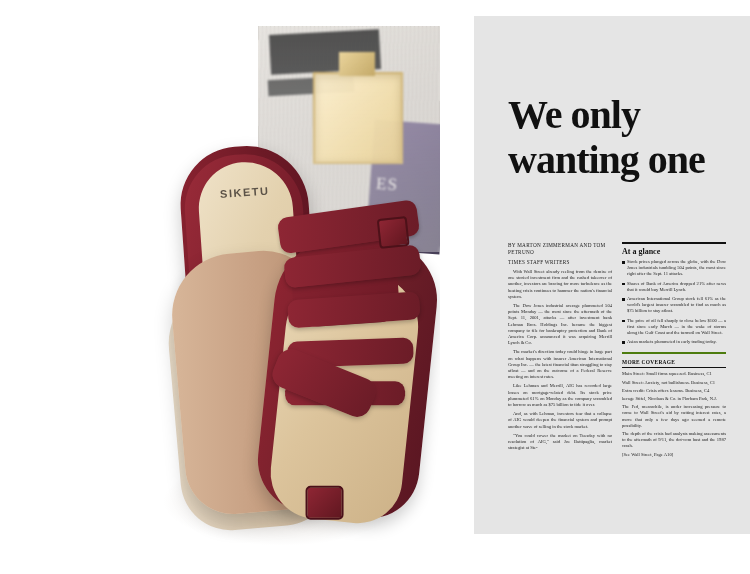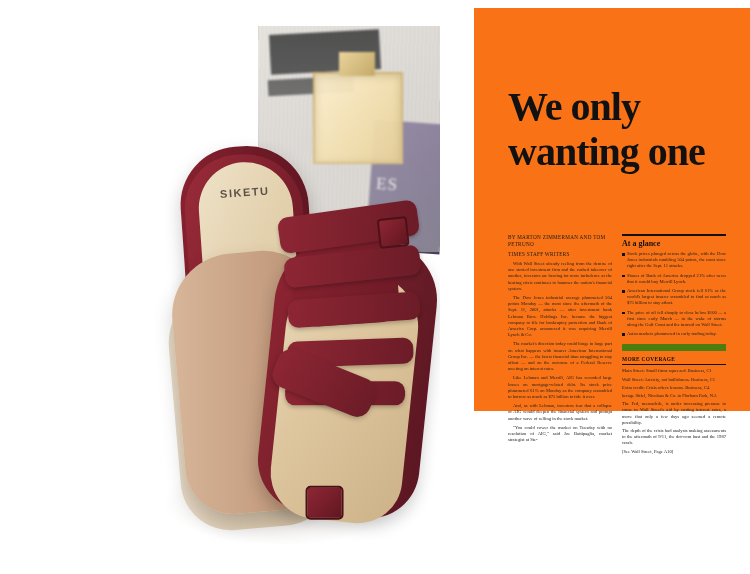--- a/index.html
+++ b/index.html
@@ -146,22 +146,22 @@
     background:linear-gradient(120deg,#8a2331,#6c1a26);
     border-radius:54px 48px 20px 24px;transform:rotate(-10deg);
   }
   .shadow{
     position:absolute;left:92px;top:430px;width:240px;height:90px;
     background:radial-gradient(ellipse at center, rgba(120,100,80,.26), rgba(255,255,255,0) 70%);
   }
 
   
   .news{
-    position:absolute;left:474px;top:8px;width:276px;height:403px;
-    background:#f97316;
+    position:absolute;left:474px;top:16px;width:276px;height:518px;
+    background:#e5e5e5;
     padding:0;
   }
   .news-inner{position:absolute;left:34px;top:76px;width:220px;}
   .news-title{
     font-family:"Liberation Serif", serif;
     font-weight:bold;
     color:#111;
     font-size:40px;
     line-height:45px;
     letter-spacing:-1px;
@@ -178,21 +178,21 @@
     text-transform:uppercase;letter-spacing:.3px;
     margin-bottom:3px;
   }
   .body-text{
     font-family:"Liberation Serif", serif;
     font-size:4.6px;line-height:6.2px;color:#222;text-align:justify;
     hyphens:auto;
   }
   .body-text p{margin:0 0 3px 0;text-indent:5px;}
   .glance-box{
-    border-top:2px solid #111;border-bottom:7px solid #4d7c0f;
+    border-top:2px solid #111;border-bottom:2px solid #4d7c0f;
     padding:3px 0 4px 0;margin-bottom:0;
   }
   .glance-title{
     font-family:"Liberation Serif", serif;font-weight:bold;
     font-size:8px;color:#111;margin-bottom:3px;
   }
   .glance-item{
     font-family:"Liberation Serif", serif;
     font-size:4.6px;line-height:6.2px;color:#222;
     padding-left:5px;position:relative;margin-bottom:3px;text-align:justify;

